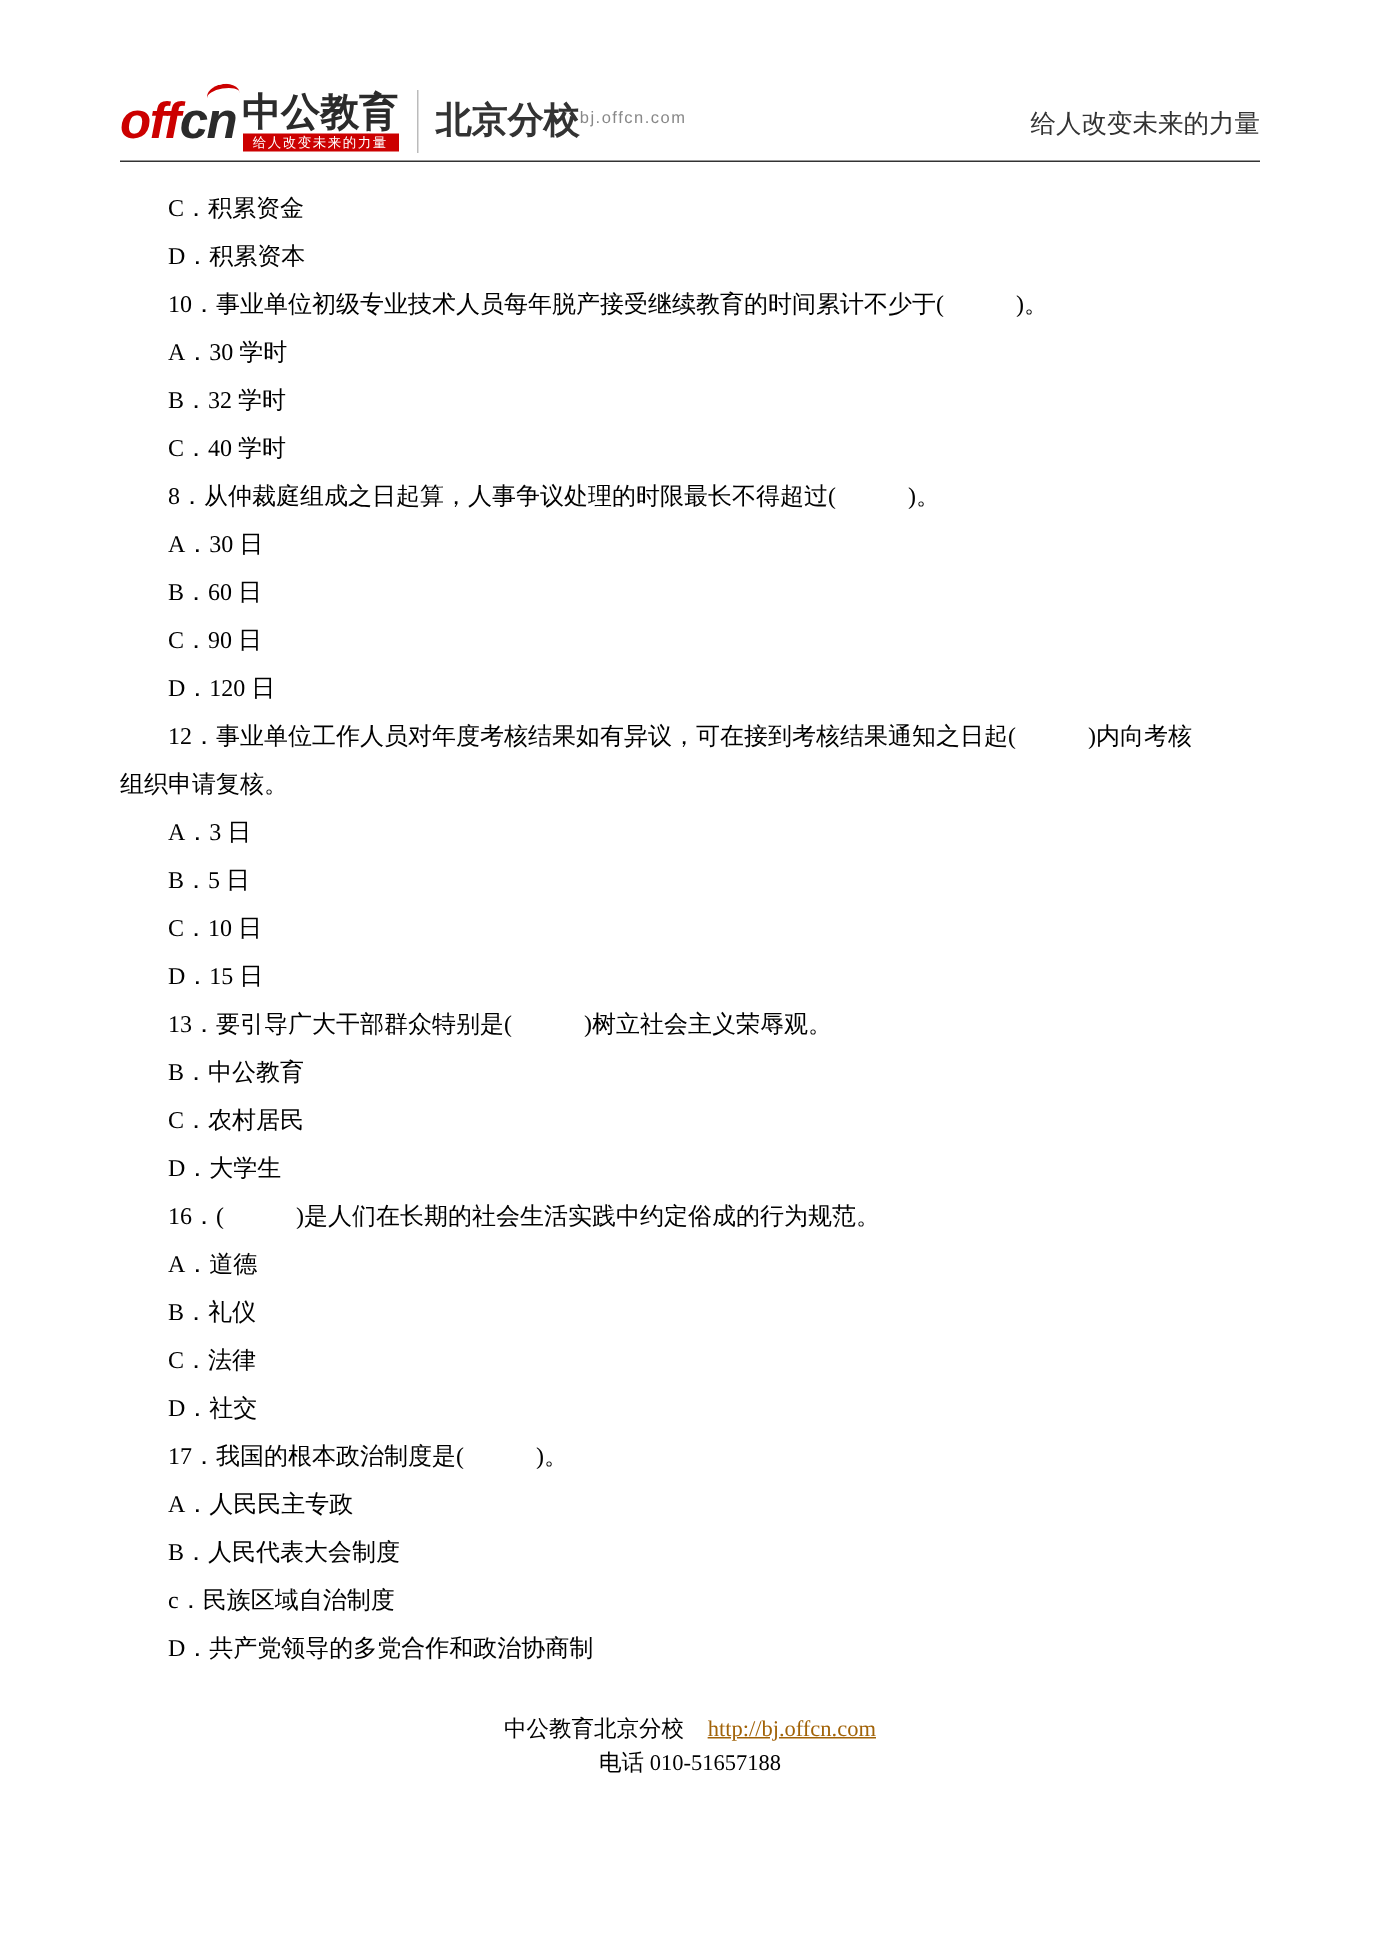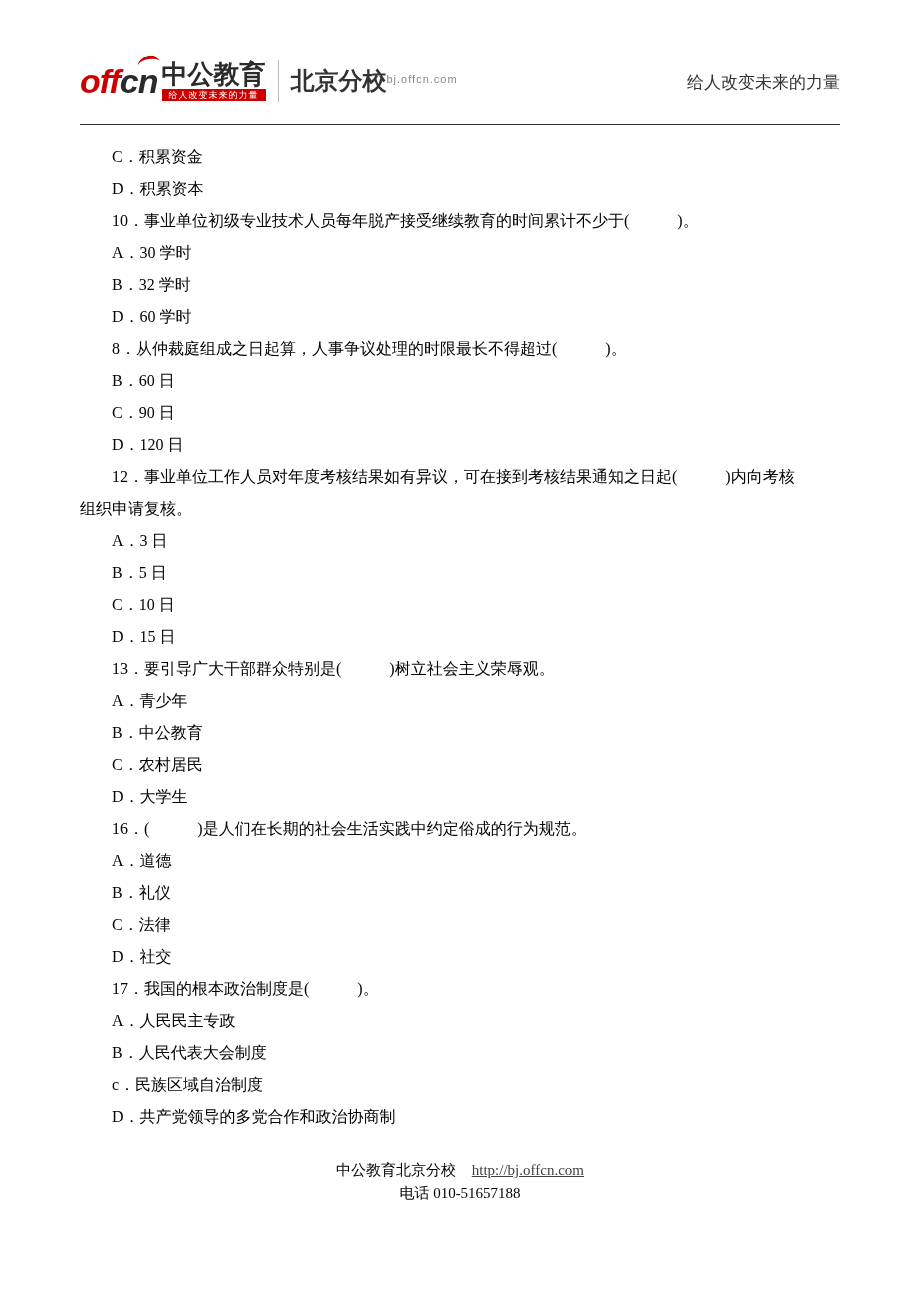--- a/index.html
+++ b/index.html
@@ -14,21 +14,21 @@
       color: #000;
       font-size: 16px;
       line-height: 2.0;
       padding: 60px 80px 40px 80px;
     }
     .header {
       display: flex;
       align-items: flex-end;
       justify-content: space-between;
       border-bottom: 1px solid #333;
-      padding-bottom: 22px;
+      padding-bottom: 5px;
       margin-bottom: 16px;
     }
     .logo-area {
       display: flex;
       align-items: center;
     }
     .offcn-logo {
       display: flex;
       flex-direction: column;
     }
@@ -109,21 +109,21 @@
     .content p.continuation {
       text-indent: 0;
     }
     .footer {
       text-align: center;
       margin-top: 26px;
       font-size: 15px;
       line-height: 1.5;
     }
     .footer a {
-      color: #404040;
+      color: #a16207;
       text-decoration: underline;
       margin-left: 12px;
     }
     .swoosh {
       position: relative;
       display: inline-block;
     }
     .swoosh::before {
       content: "";
       position: absolute;
@@ -156,33 +156,33 @@
   </div>
   <div class="slogan">给人改变未来的力量</div>
 </div>
 
 <div class="content" id="content-area">
 <p>C．积累资金</p>
     <p>D．积累资本</p>
     <p>10．事业单位初级专业技术人员每年脱产接受继续教育的时间累计不少于(　　　)。</p>
     <p>A．30 学时</p>
     <p>B．32 学时</p>
-    <p>D．60 学时</p>
+    <p>C．40 学时</p>
     <p>8．从仲裁庭组成之日起算，人事争议处理的时限最长不得超过(　　　)。</p>
+    <p>A．30 日</p>
     <p>B．60 日</p>
     <p>C．90 日</p>
     <p>D．120 日</p>
     <p>12．事业单位工作人员对年度考核结果如有异议，可在接到考核结果通知之日起(　　　)内向考核</p>
     <p class="continuation">组织申请复核。</p>
     <p>A．3 日</p>
     <p>B．5 日</p>
     <p>C．10 日</p>
     <p>D．15 日</p>
     <p>13．要引导广大干部群众特别是(　　　)树立社会主义荣辱观。</p>
-    <p>A．青少年</p>
     <p>B．中公教育</p>
     <p>C．农村居民</p>
     <p>D．大学生</p>
     <p>16．(　　　)是人们在长期的社会生活实践中约定俗成的行为规范。</p>
     <p>A．道德</p>
     <p>B．礼仪</p>
     <p>C．法律</p>
     <p>D．社交</p>
     <p>17．我国的根本政治制度是(　　　)。</p>
     <p>A．人民民主专政</p>

